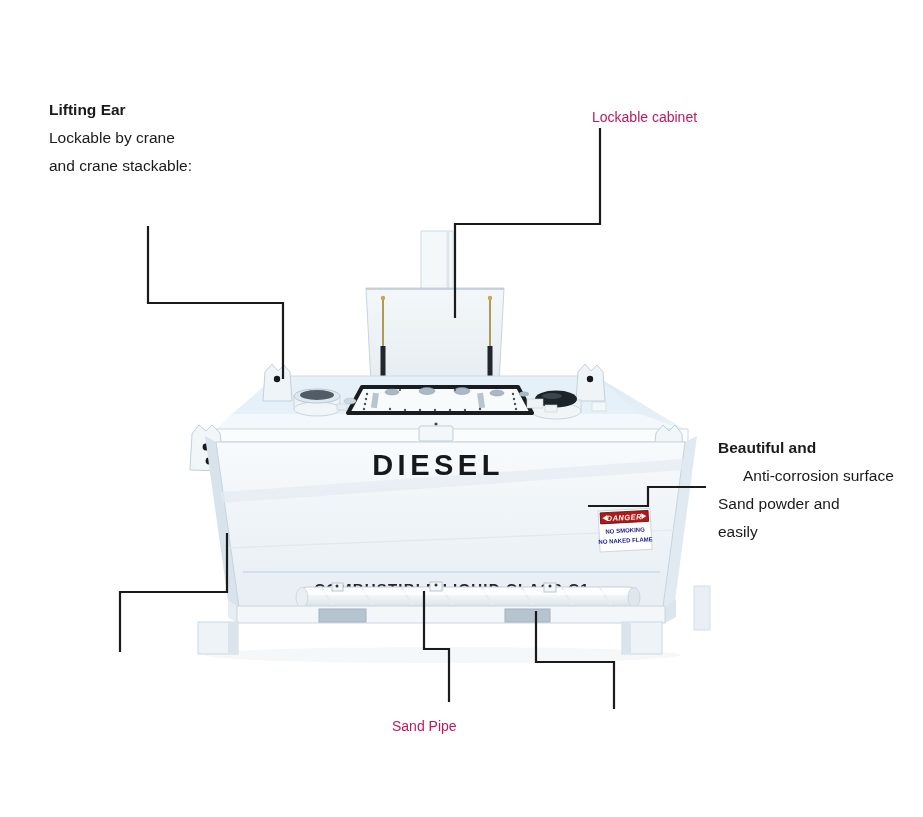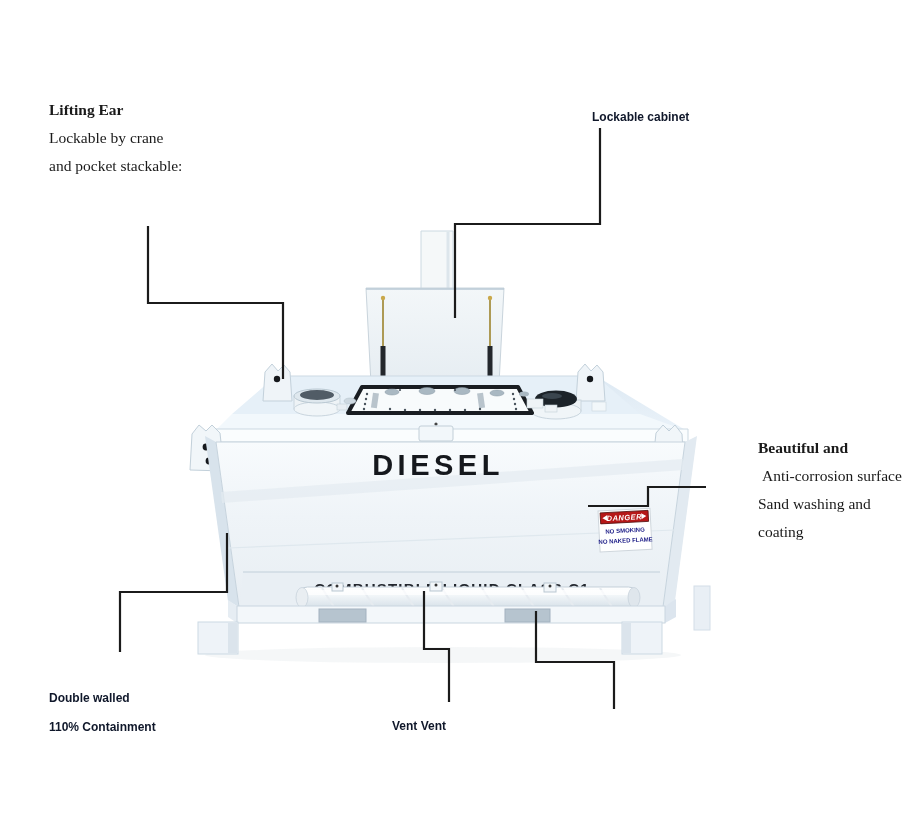--- a/index.html
+++ b/index.html
@@ -1,22 +1,22 @@
 <!DOCTYPE html>
 <html><head>
 <meta charset="utf-8">
 <style>
   html,body{margin:0;padding:0;background:#ffffff;}
   #stage{position:relative;width:923px;height:817px;background:#ffffff;overflow:hidden;
          font-family:"Liberation Sans",sans-serif;color:#1a1a1a;}
   #art{position:absolute;left:0;top:0;}
-  .label{position:absolute;font-size:15.5px;line-height:28px;white-space:nowrap;color:#1a1a1a;font-family:Liberation Serif, serif;}
+  .label{position:absolute;font-size:15.5px;line-height:28px;white-space:nowrap;color:#1a1a1a;}
   .label .t{font-weight:700;}
-  .label .ind{padding-left:4px;}
-  .blabel{position:absolute;font-size:12px;font-weight:700;line-height:29px;white-space:nowrap;color:#0f172a;}
+  .label .ind{padding-left:4px;margin-left:21px;}
+  .blabel{position:absolute;font-size:14px;font-weight:400;line-height:29px;white-space:nowrap;color:#be185d;}
   svg text{font-family:"Liberation Sans",sans-serif;}
 </style>
 </head>
 <body>
 
 <div id="stage">
 
   <svg id="art" width="923" height="817" viewBox="0 0 923 817">
     <defs>
       <linearGradient id="roofGrad" x1="0" y1="0" x2="0" y2="1">
@@ -215,32 +215,28 @@
       <polyline points="706,487 648,487 648,506 588,506"></polyline>
       <polyline points="227,533 227,592 120,592 120,652"></polyline>
       <polyline points="424,591 424,649 449,649 449,702"></polyline>
       <polyline points="536,611 536,662 614,662 614,709"></polyline>
     </g>
   </svg>
 
   <div class="label" style="left:49px;top:96px">
     <div class="t">Lifting Ear</div>
     <div>Lockable by crane</div>
-    <div>and pocket stackable:</div>
+    <div>and crane stackable:</div>
   </div>
 
   <div class="blabel" style="left:592px;top:103px">Lockable cabinet</div>
 
-  <div class="label" style="left:758px;top:434px">
+  <div class="label" style="left:718px;top:434px">
     <div class="t">Beautiful and</div>
     <div class="ind">Anti-corrosion surface</div>
-    <div>Sand washing and</div>
-    <div>coating</div>
+    <div>Sand powder and</div>
+    <div>easily</div>
   </div>
 
-  <div class="blabel" style="left:49px;top:684px">
-    <div>Double walled</div>
-    <div>110% Containment</div>
-  </div>
-
-  <div class="blabel" style="left:392px;top:712px">Vent Vent</div>
+
+  <div class="blabel" style="left:392px;top:712px">Sand Pipe</div>
 
 </div>
 
 </body></html>

